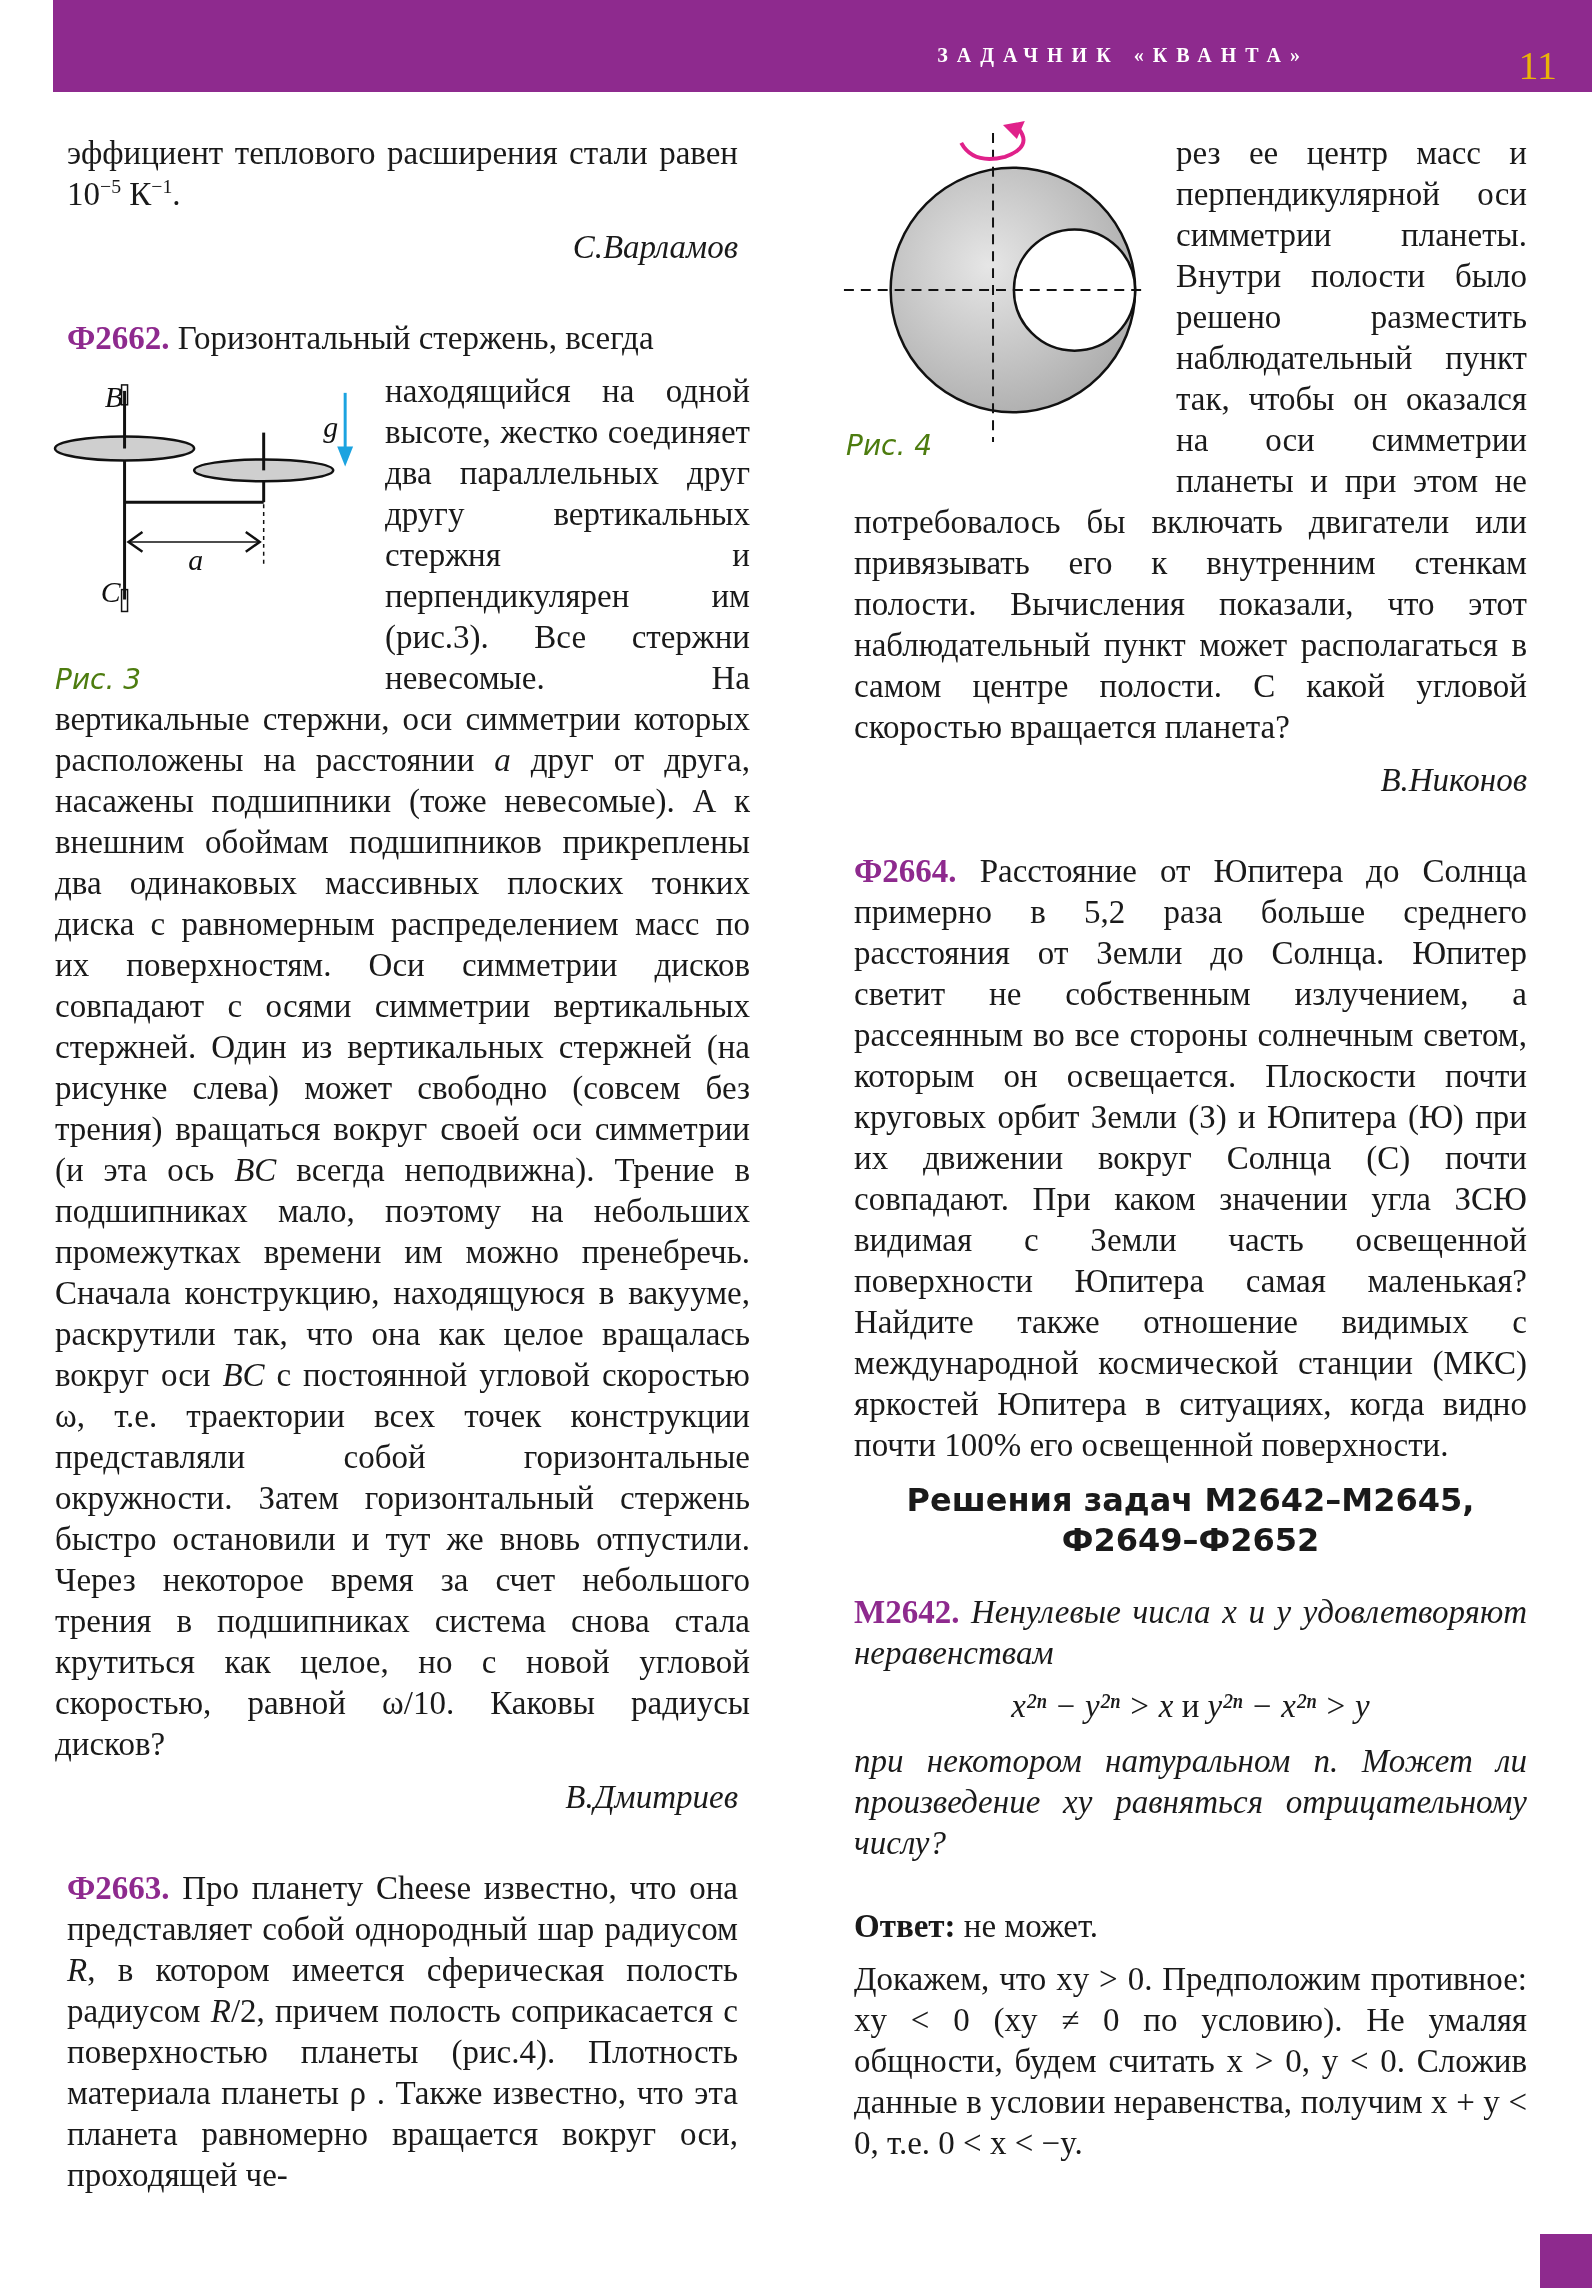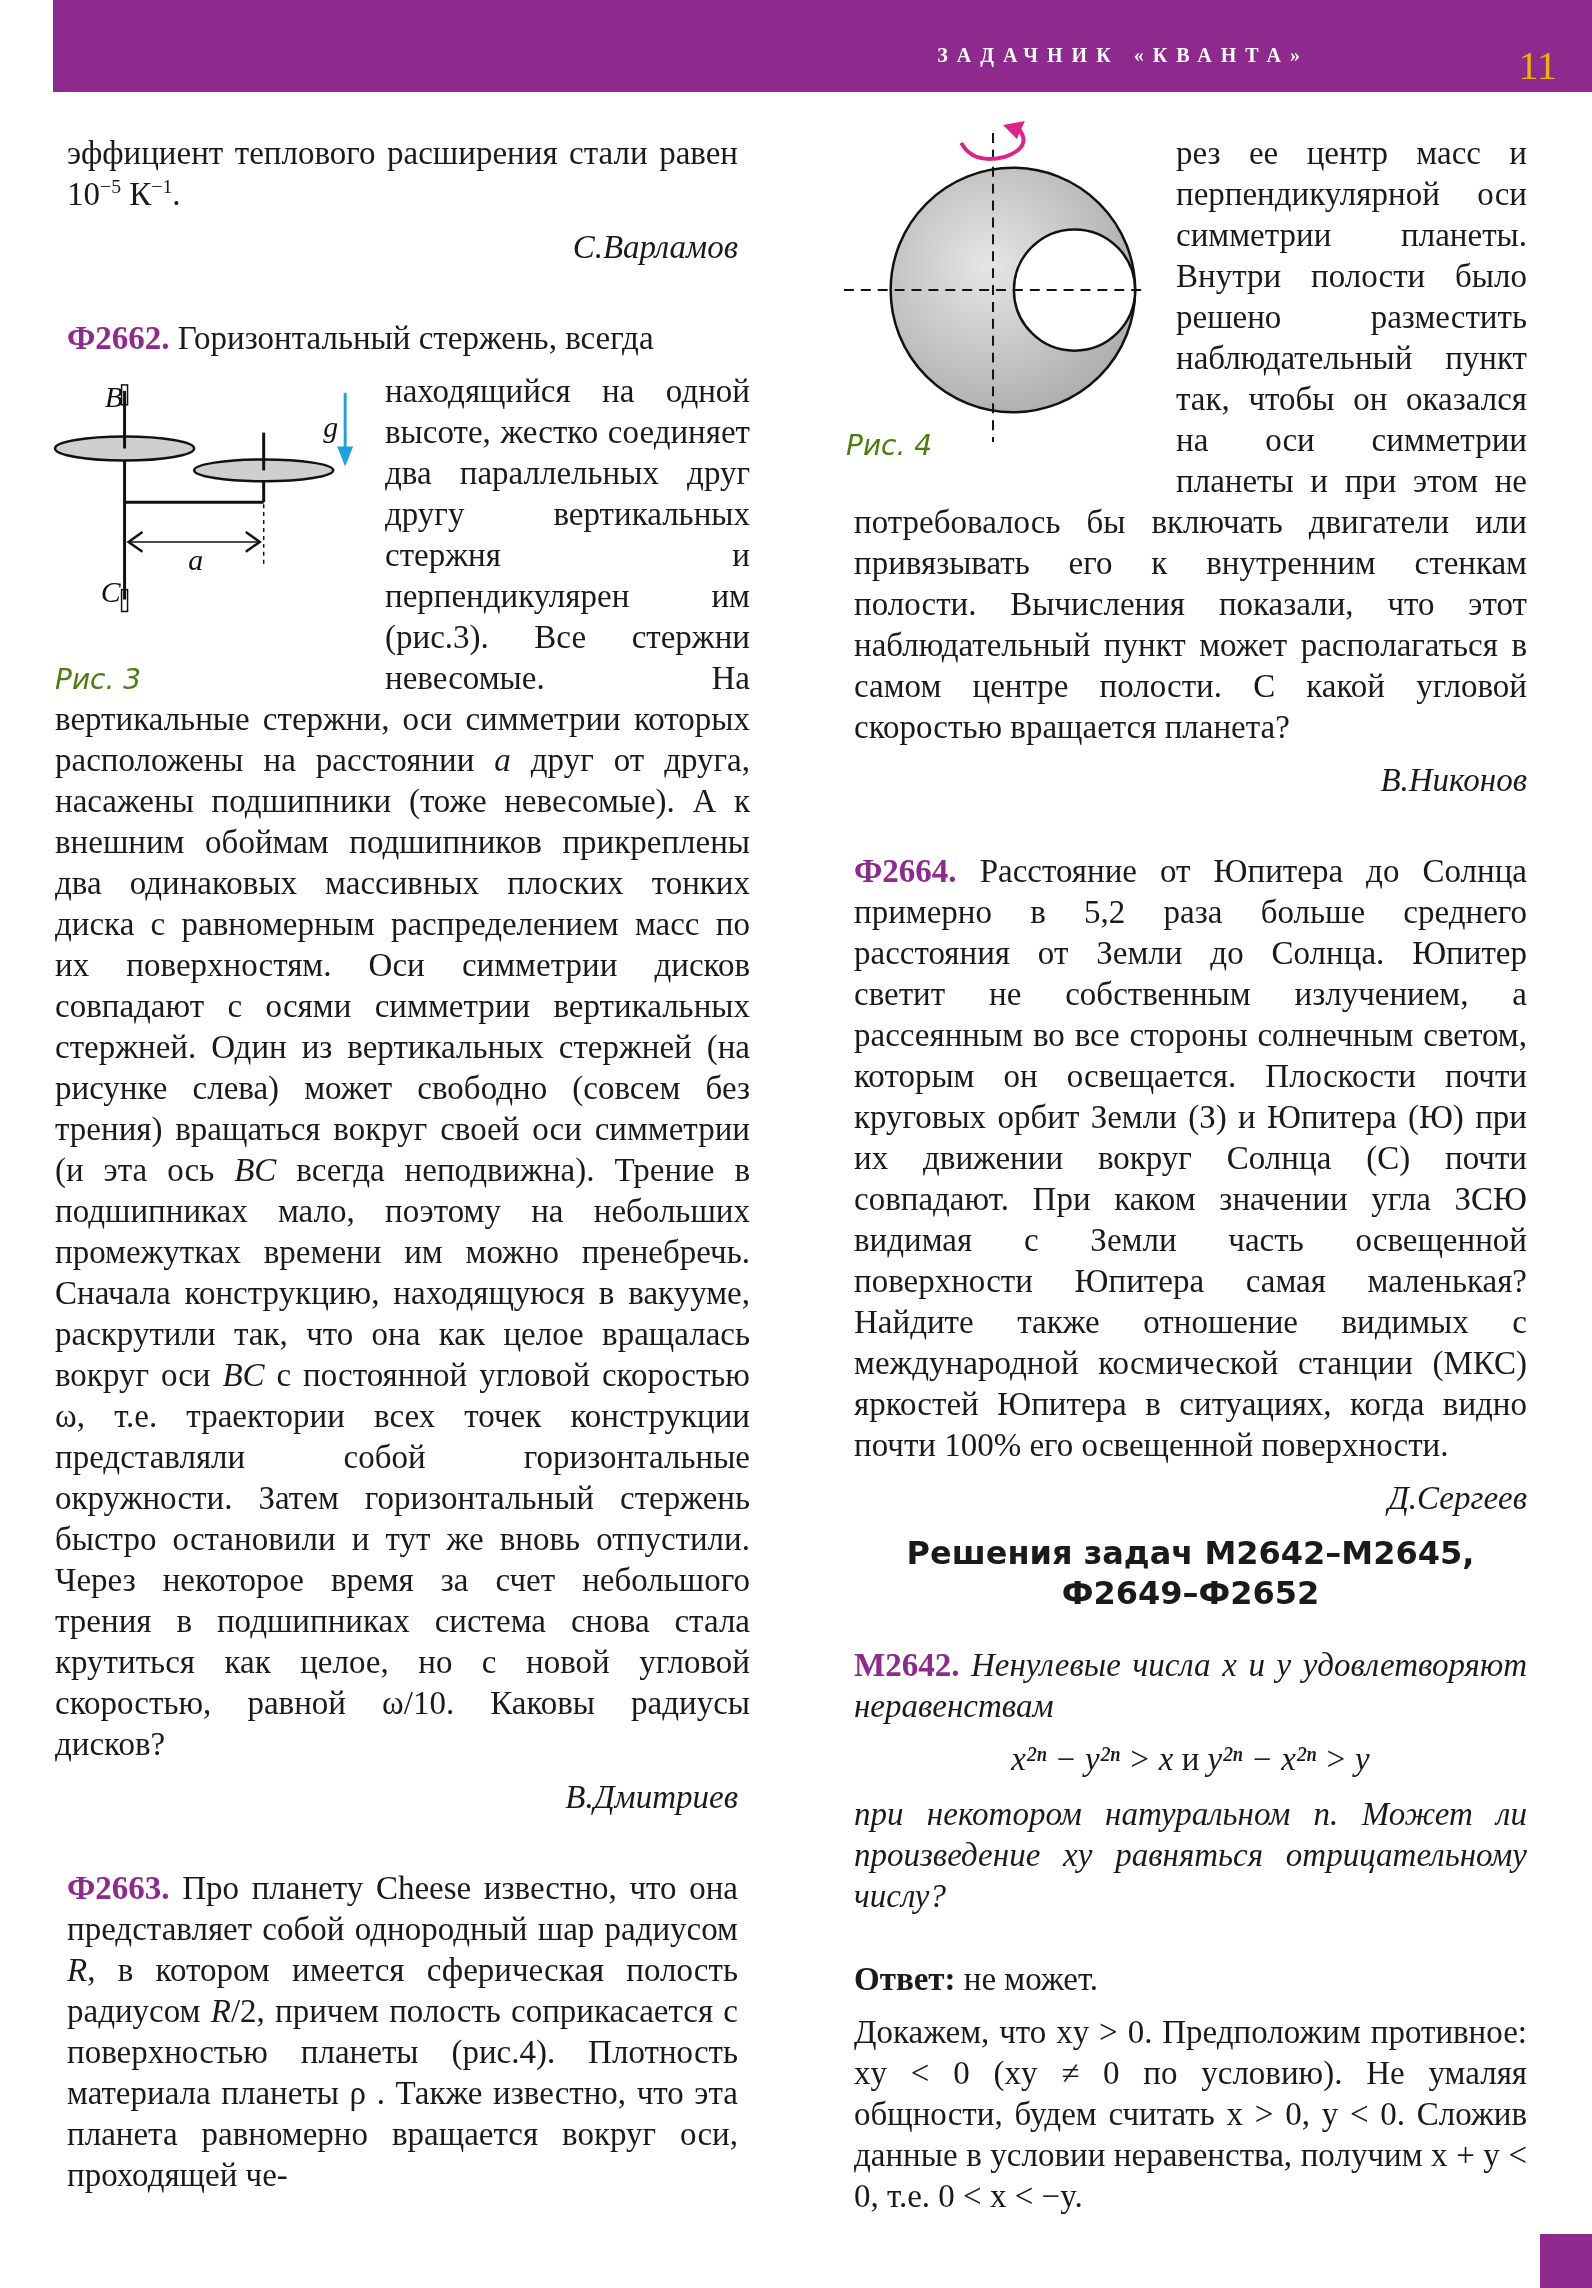--- a/index.html
+++ b/index.html
@@ -92,21 +92,20 @@
       <line x1="10" y1="182" x2="312" y2="182" stroke="#111" stroke-width="2" stroke-dasharray="10 7"></line>
       <path d="M128 34 Q 140 56 172 48 Q 200 38 186 20" stroke="#E0218A" stroke-width="4" fill="none"></path>
       <polygon points="170,16 192,12 184,30" fill="#E0218A"></polygon>
     </svg>
     <div class="fig-cap" style="left:12px; top:316px;">Рис. 4</div>
   </div>
   <p>рез ее центр масс и перпендикулярной оси симметрии планеты. Внутри полости было решено разместить наблюдательный пункт так, чтобы он оказался на оси симметрии планеты и при этом не потребовалось бы включать двигатели или привязывать его к внутренним стенкам полости. Вычисления показали, что этот наблюдательный пункт может располагаться в самом центре полости. С какой угловой скоростью вращается планета?</p>
   <p class="sig">В.Никонов</p>
   <div class="gap"></div>
   <p><span class="lbl">Ф2664.</span><span> Расстояние от Юпитера до Солнца примерно в 5,2 раза больше среднего расстояния от Земли до Солнца. Юпитер светит не собственным излучением, а рассеянным во все стороны солнечным светом, которым он освещается. Плоскости почти круговых орбит Земли (З) и Юпитера (Ю) при их движении вокруг Солнца (С) почти совпадают. При каком значении угла ЗСЮ видимая с Земли часть освещенной поверхности Юпитера самая маленькая? Найдите также отношение видимых с международной космической станции (МКС) яркостей Юпитера в ситуациях, когда видно почти 100% его освещенной поверхности.</span></p>
-  <p class="sig">Д.Сергеев</p>
 
   <div class="heading">
     <div>Решения задач М2642–М2645,</div>
     <div>Ф2649–Ф2652</div>
   </div>
 
   <p><span class="lbl">М2642.</span><i> Ненулевые числа x и y удовлетворяют неравенствам</i></p>
   <p class="formula"><span>x²ⁿ − y²ⁿ &gt; x</span><span class="up"> и </span><span>y²ⁿ − x²ⁿ &gt; y</span></p>
   <p><i>при некотором натуральном n. Может ли произведение xy равняться отрицательному числу?</i></p>
   <div style="height:18px"></div>

